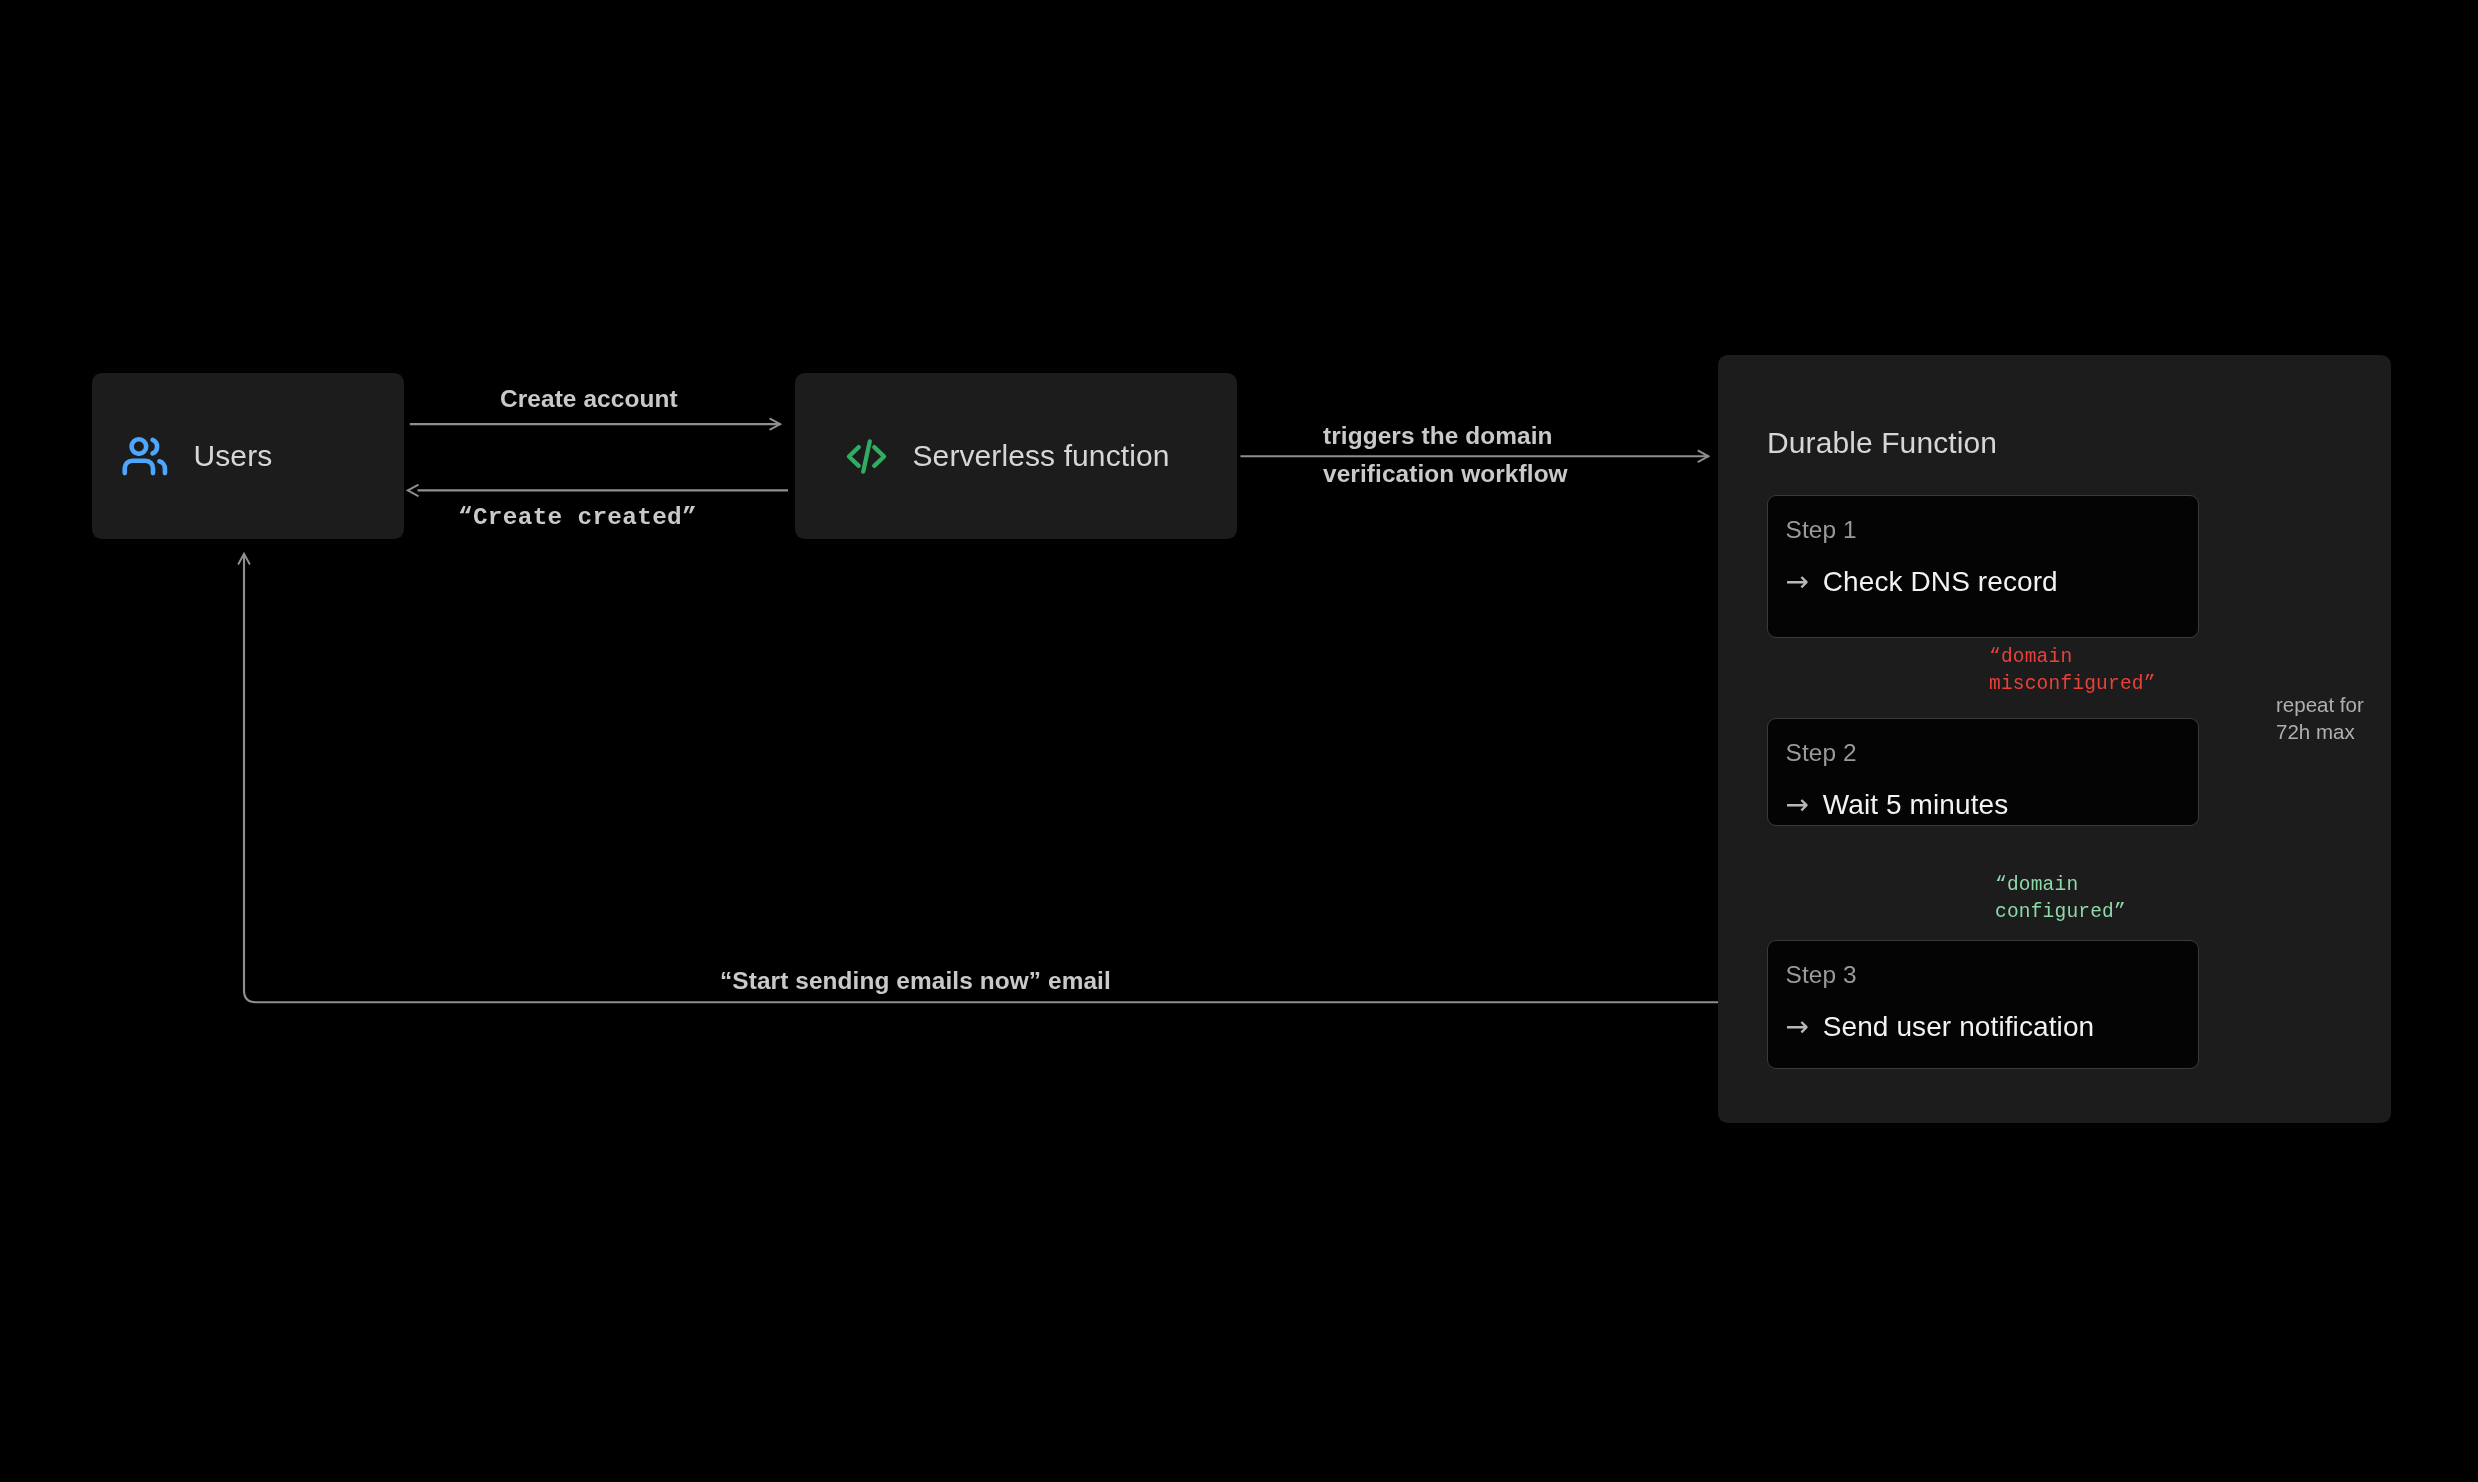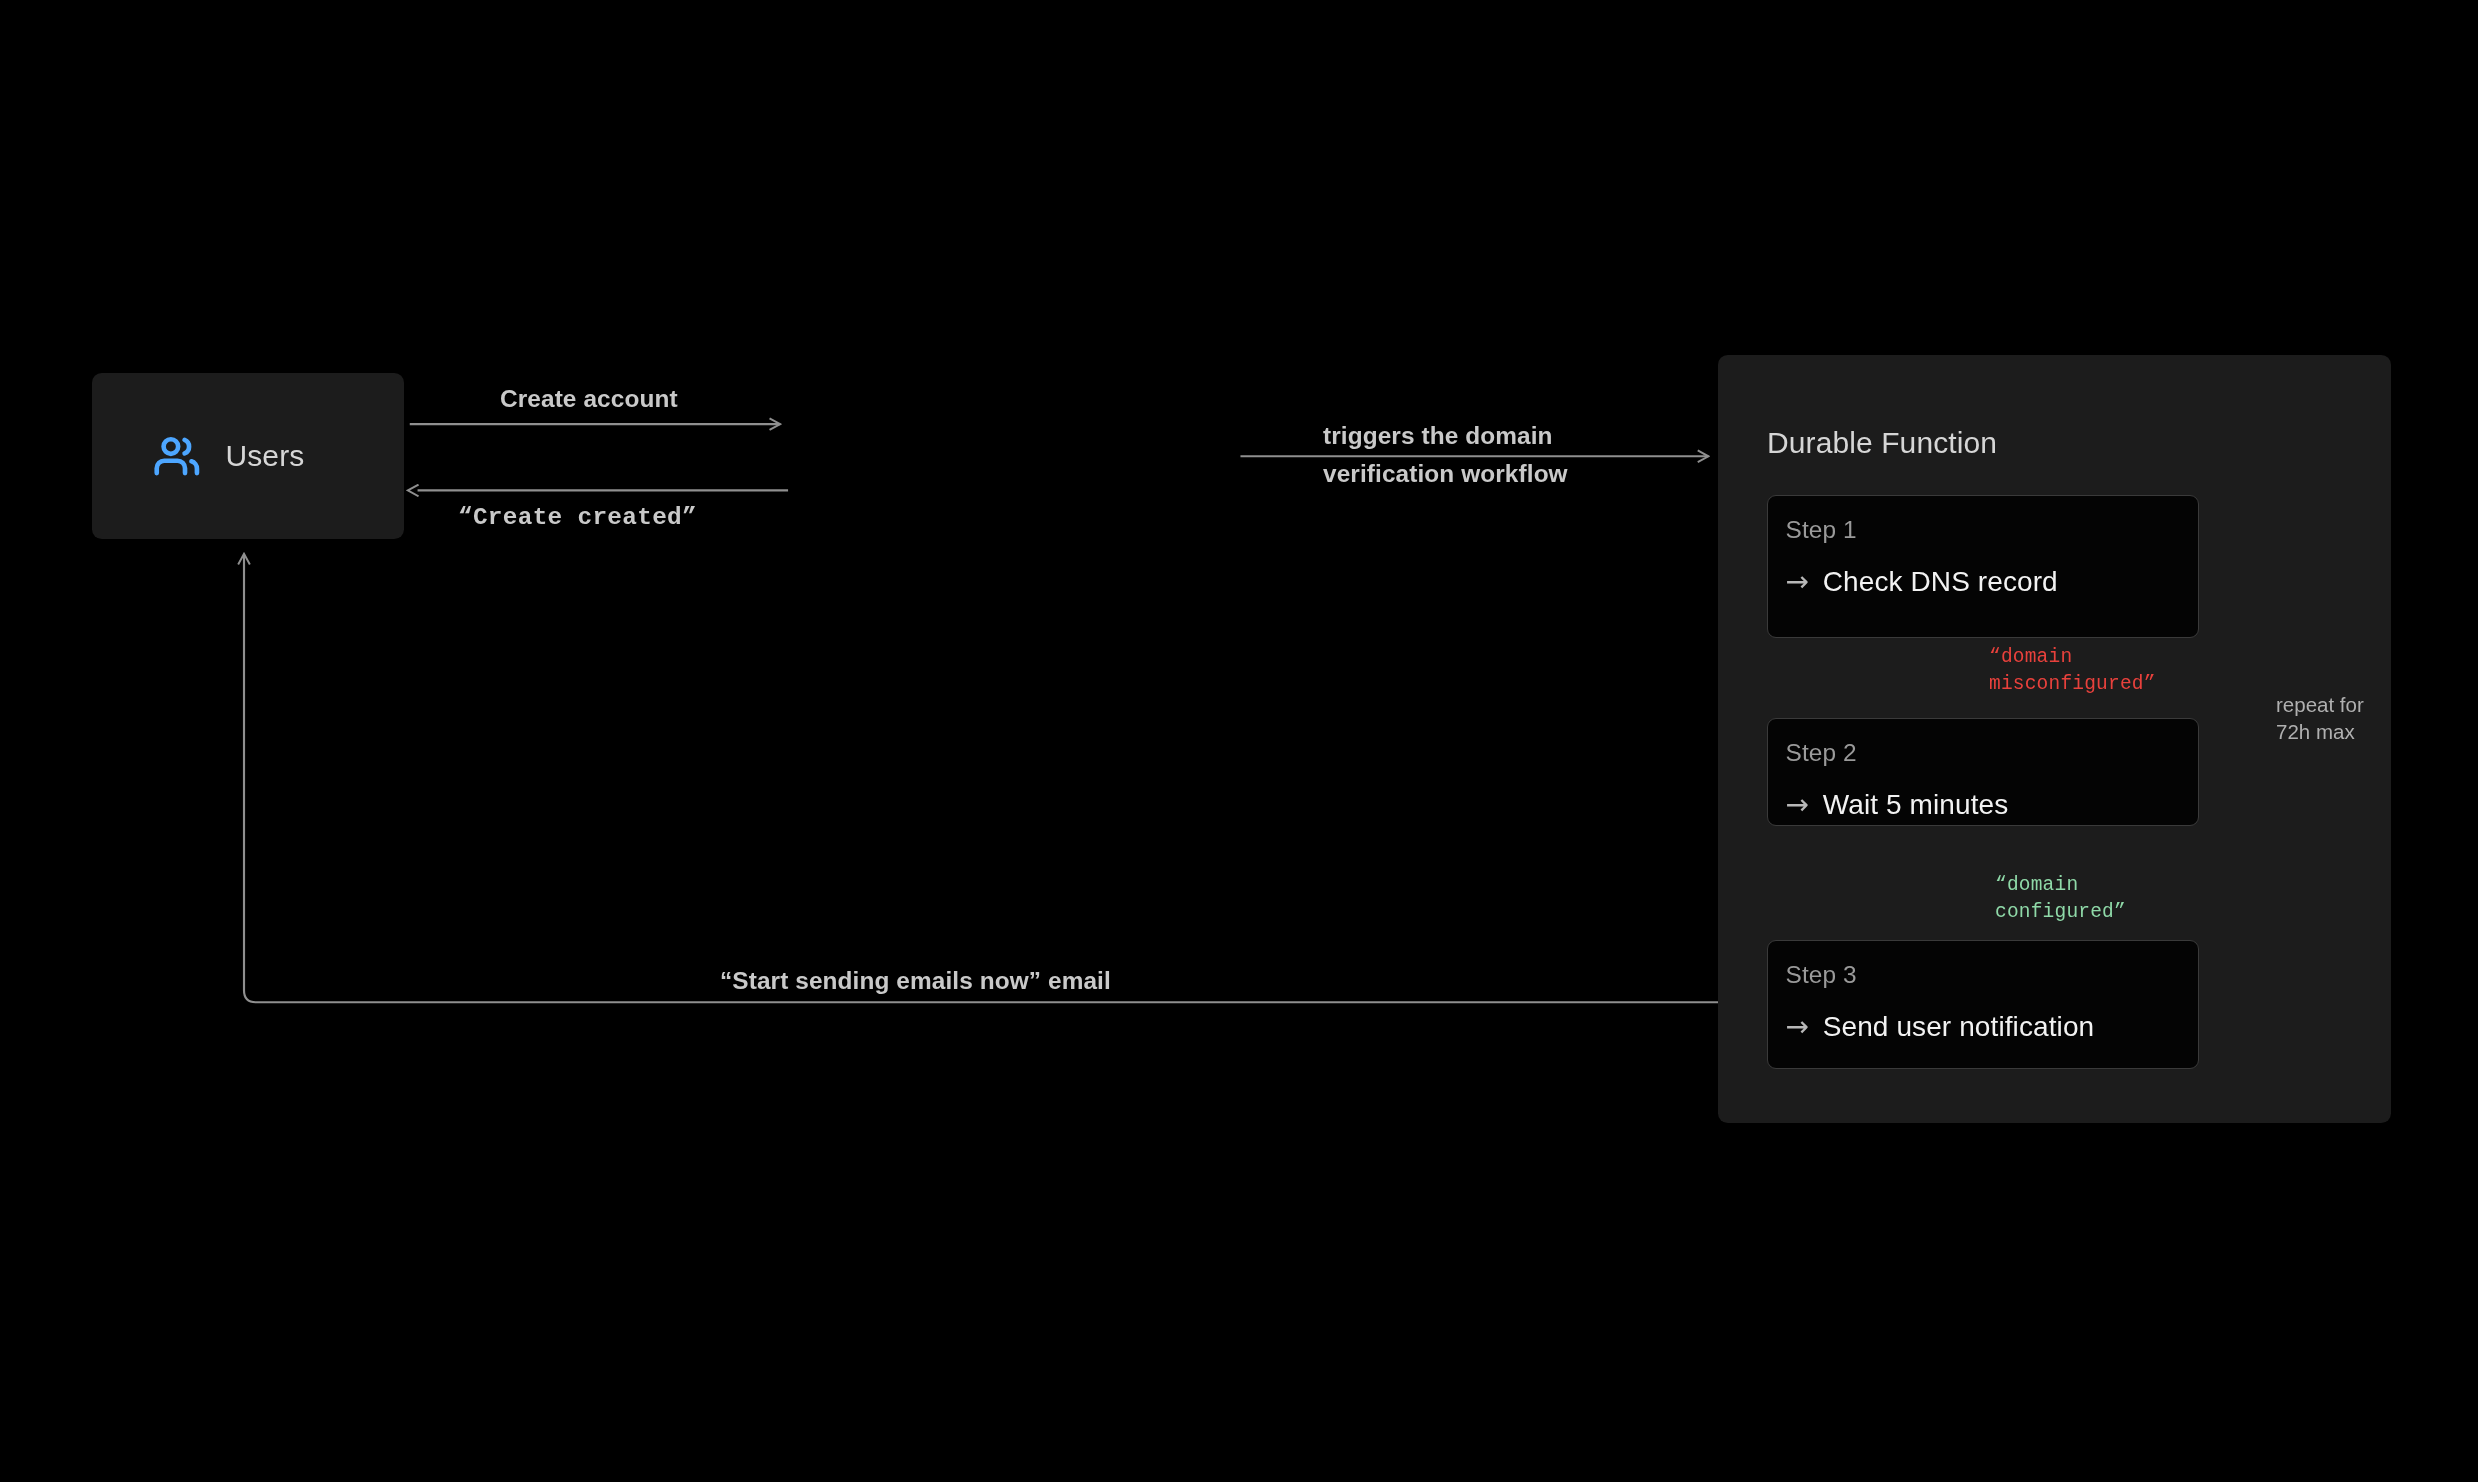--- a/index.html
+++ b/index.html
@@ -37,21 +37,21 @@
     border-radius: 9.8px;
     display: flex;
     align-items: center;
     box-sizing: border-box;
   }
   #users-node {
     left: 92px;
     top: 373px;
     width: 312px;
     height: 166px;
-    padding-left: 59px;
+    padding-left: 27px;
     gap: 21.5px;
   }
   #serverless-node {
     left: 795px;
     top: 373px;
     width: 442px;
     height: 166px;
     padding-left: 47px;
     gap: 21.5px;
   }
@@ -219,20 +219,30 @@
       <svg width="53" height="53" viewBox="0 0 24 24" fill="none" stroke="#4da6ff" stroke-width="2.1" stroke-linecap="round" stroke-linejoin="round">
         <circle cx="9" cy="7.5" r="3.3"></circle>
         <path d="M2.6 19.5v-2.2a3.4 3.4 0 0 1 3.4-3.4h6a3.4 3.4 0 0 1 3.4 3.4v2.2"></path>
         <path d="M15.2 4.5a3.3 3.3 0 0 1 0 6.1"></path>
         <path d="M18.3 14.2a3.4 3.4 0 0 1 2.5 3.3v2"></path>
       </svg>
     </span>
     <span class="node-label">Users</span>
   </div>
 
+  <div class="node" id="serverless-node">
+    <span class="node-icon">
+      <svg width="49" height="49" viewBox="0 0 24 24" fill="none" stroke="#2fae62" stroke-width="2.1" stroke-linecap="round" stroke-linejoin="round">
+        <polyline points="8.2,7.4 3.4,12 8.2,16.6"></polyline>
+        <polyline points="15.8,7.4 20.6,12 15.8,16.6"></polyline>
+        <line x1="13.6" y1="4.6" x2="10.4" y2="19.4"></line>
+      </svg>
+    </span>
+    <span class="node-label">Serverless function</span>
+  </div>
 
   <div id="durable-panel">
     <div id="durable-title">Durable Function</div>
 
     <div class="step-card" id="step-1">
       <div class="step-kicker">Step 1</div>
       <div class="step-body">
         <span class="step-arrow">→</span>
         <span class="step-text">Check DNS record</span>
       </div>

